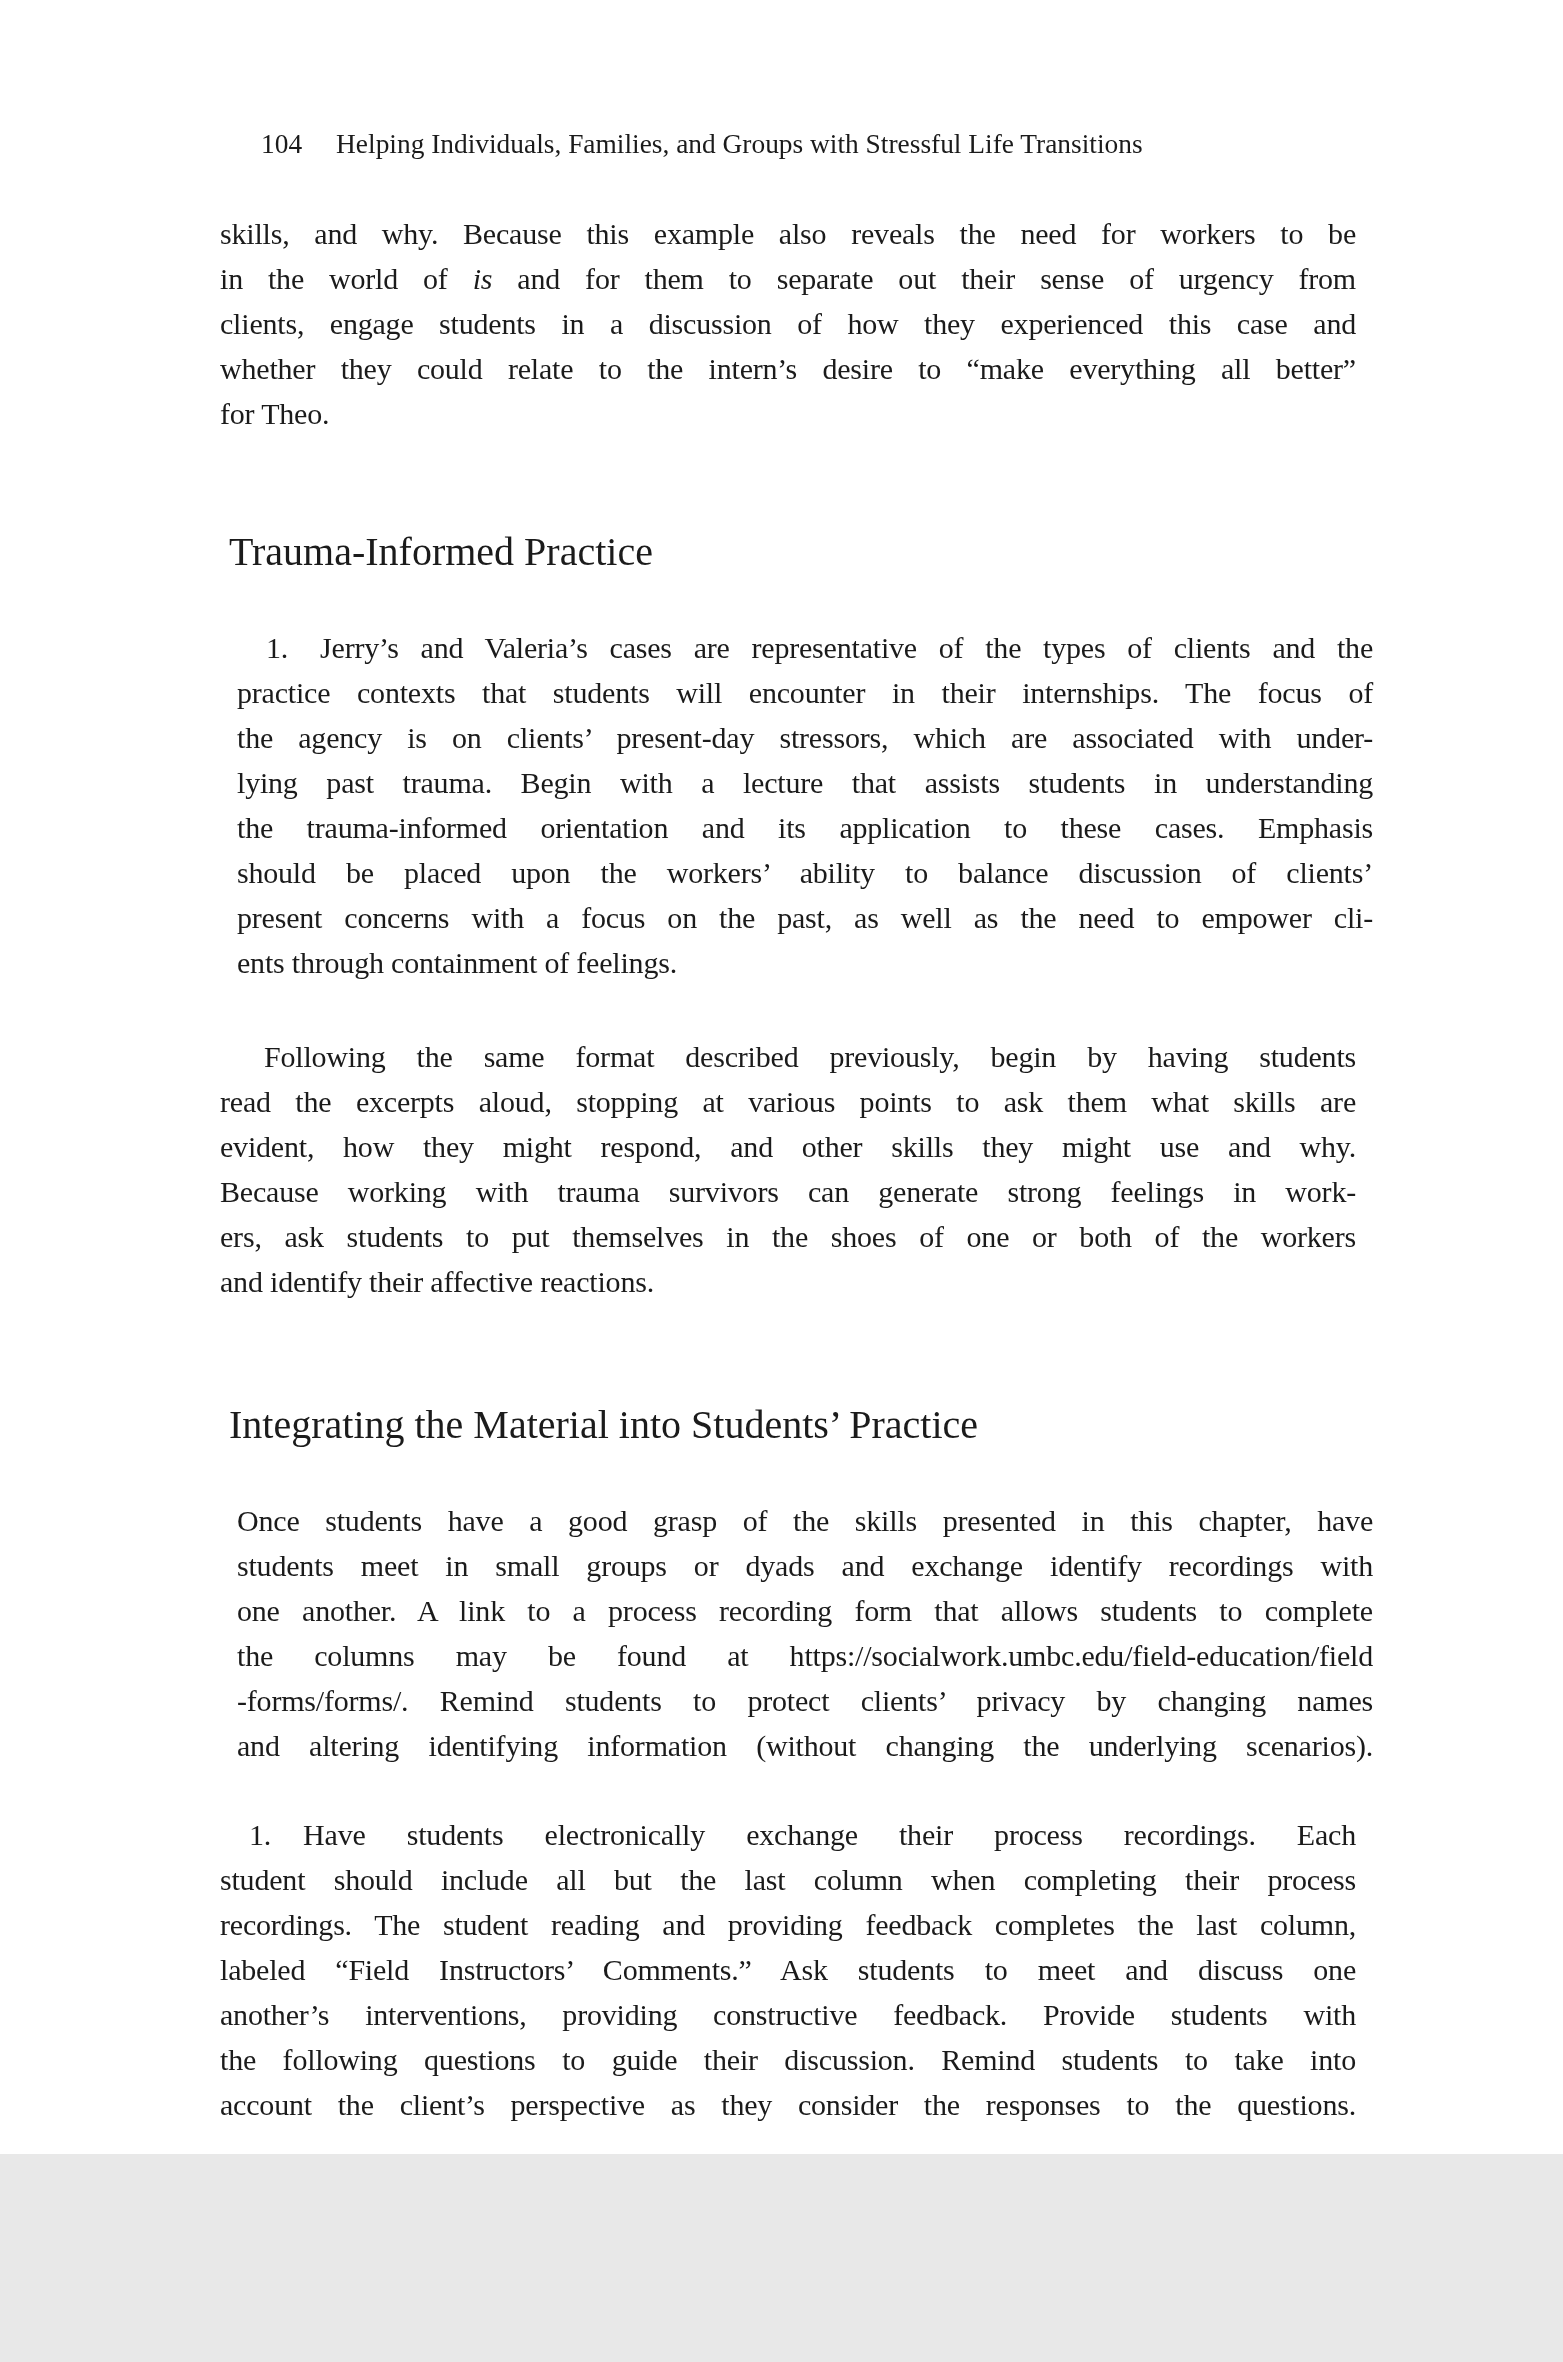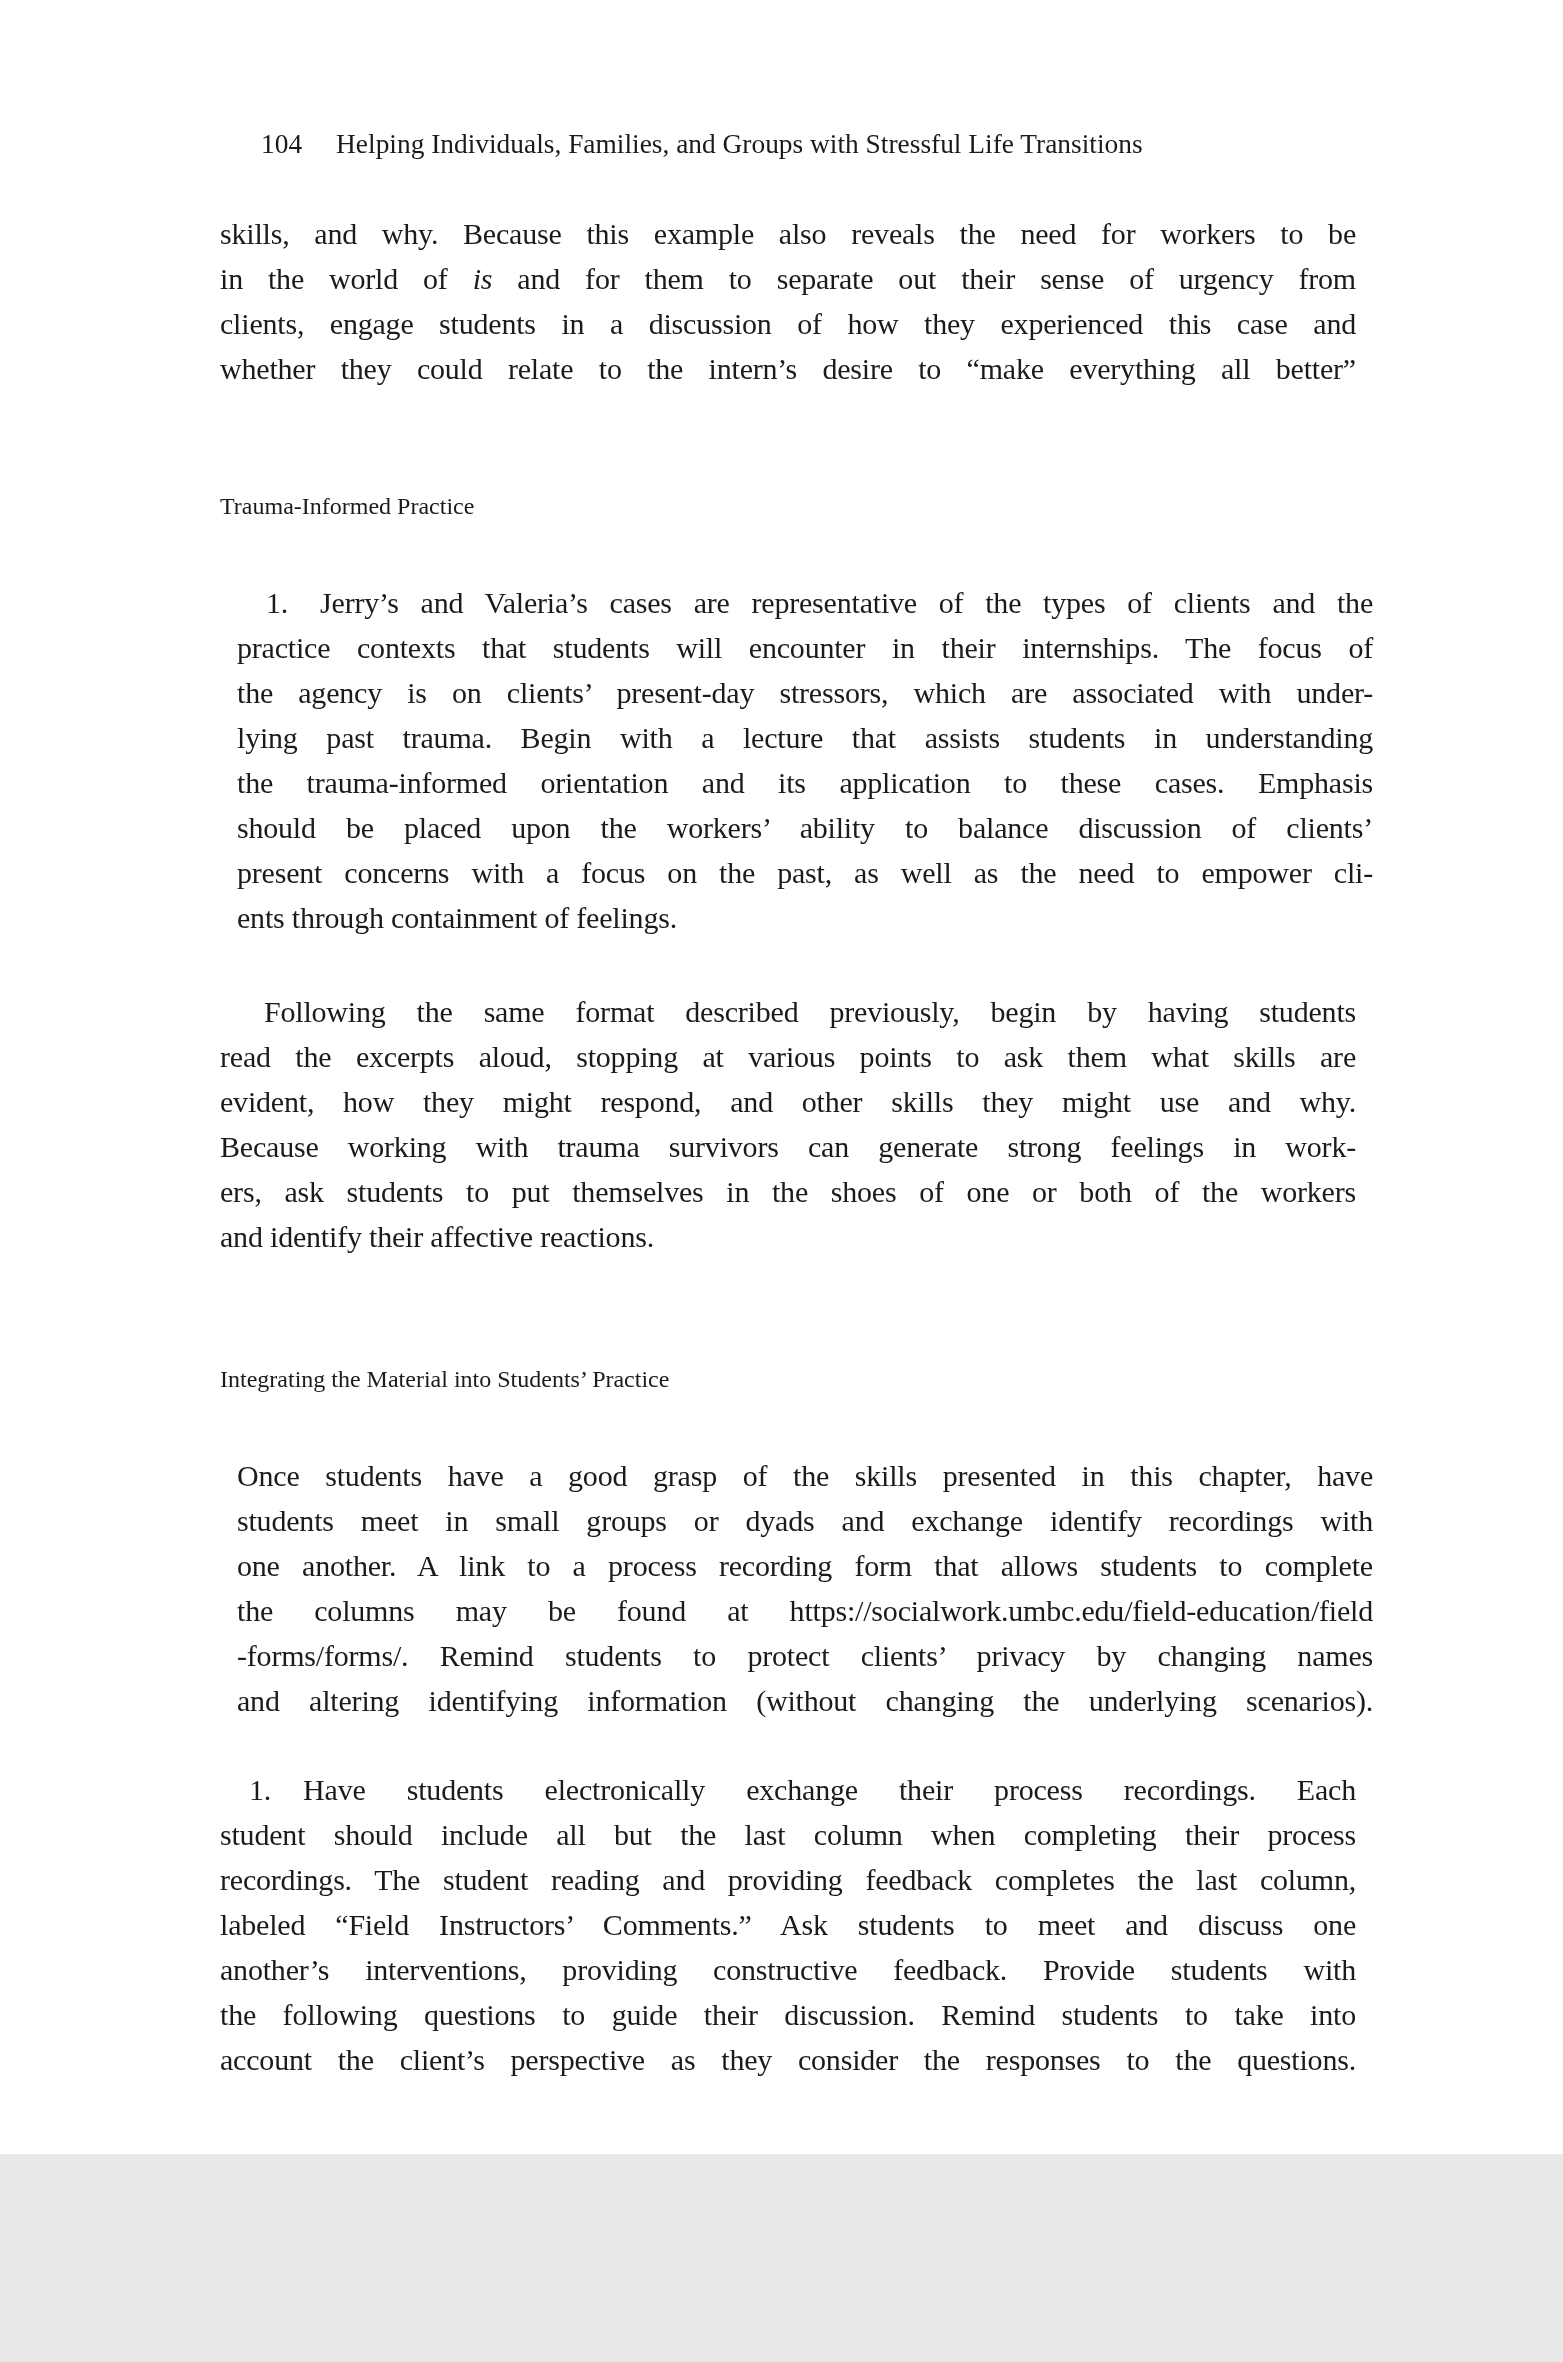--- a/index.html
+++ b/index.html
@@ -32,24 +32,24 @@
     letter-spacing: -0.2px;
     text-align: justify;
     text-align-last: justify;
     font-family: Liberation Serif, serif;
   }
   .line.last { text-align-last: left; }
   .line.indent { text-indent: 44px; }
   .italic { font-style: italic; }
   .list-num { padding-left: 29px; padding-right: 32px; }
   .section-heading {
-    font-size: 24px;
+    font-size: 40px;
     line-height: 45px;
     font-weight: 400;
-    margin: 0;
+    margin: 9px;
     letter-spacing: 0;
   }
   .mt46 { margin-top: 44px; }
   .mt52 { margin-top: 49px; }
   .mt54 { margin-top: 51px; margin-left: 17px; }
   .mt98 { margin-top: 93px; }
   .mt104 { margin-top: 98px; }
 </style>
 </head>
 <body>
@@ -60,20 +60,21 @@
     <span class="num">104</span><span>Helping Individuals, Families, and Groups with Stressful Life Transitions</span>
   </div>
 
   <div class="content">
 
     <div class="para mt46">
         <div class="line"><span>skills, and why. Because this example also reveals the need for workers to be</span></div>
         <div class="line"><span>in the world of </span><span class="italic">is</span><span> and for them to separate out their sense of urgency from</span></div>
         <div class="line"><span>clients, engage students in a discussion of how they experienced this case and</span></div>
         <div class="line"><span>whether they could relate to the intern’s desire to “make everything all better”</span></div>
+        <div class="line last"><span>for Theo.</span></div>
       </div>
 
     <h2 class="section-heading mt98">Trauma-Informed Practice</h2>
 
     <div class="para mt54">
         <div class="line"><span class="list-num">1.</span><span>Jerry’s and Valeria’s cases are representative of the types of clients and the</span></div>
         <div class="line"><span>practice contexts that students will encounter in their internships. The focus of</span></div>
         <div class="line"><span>the agency is on clients’ present-day stressors, which are associated with under-</span></div>
         <div class="line"><span>lying past trauma. Begin with a lecture that assists students in understanding</span></div>
         <div class="line"><span>the trauma-informed orientation and its application to these cases. Emphasis</span></div>

